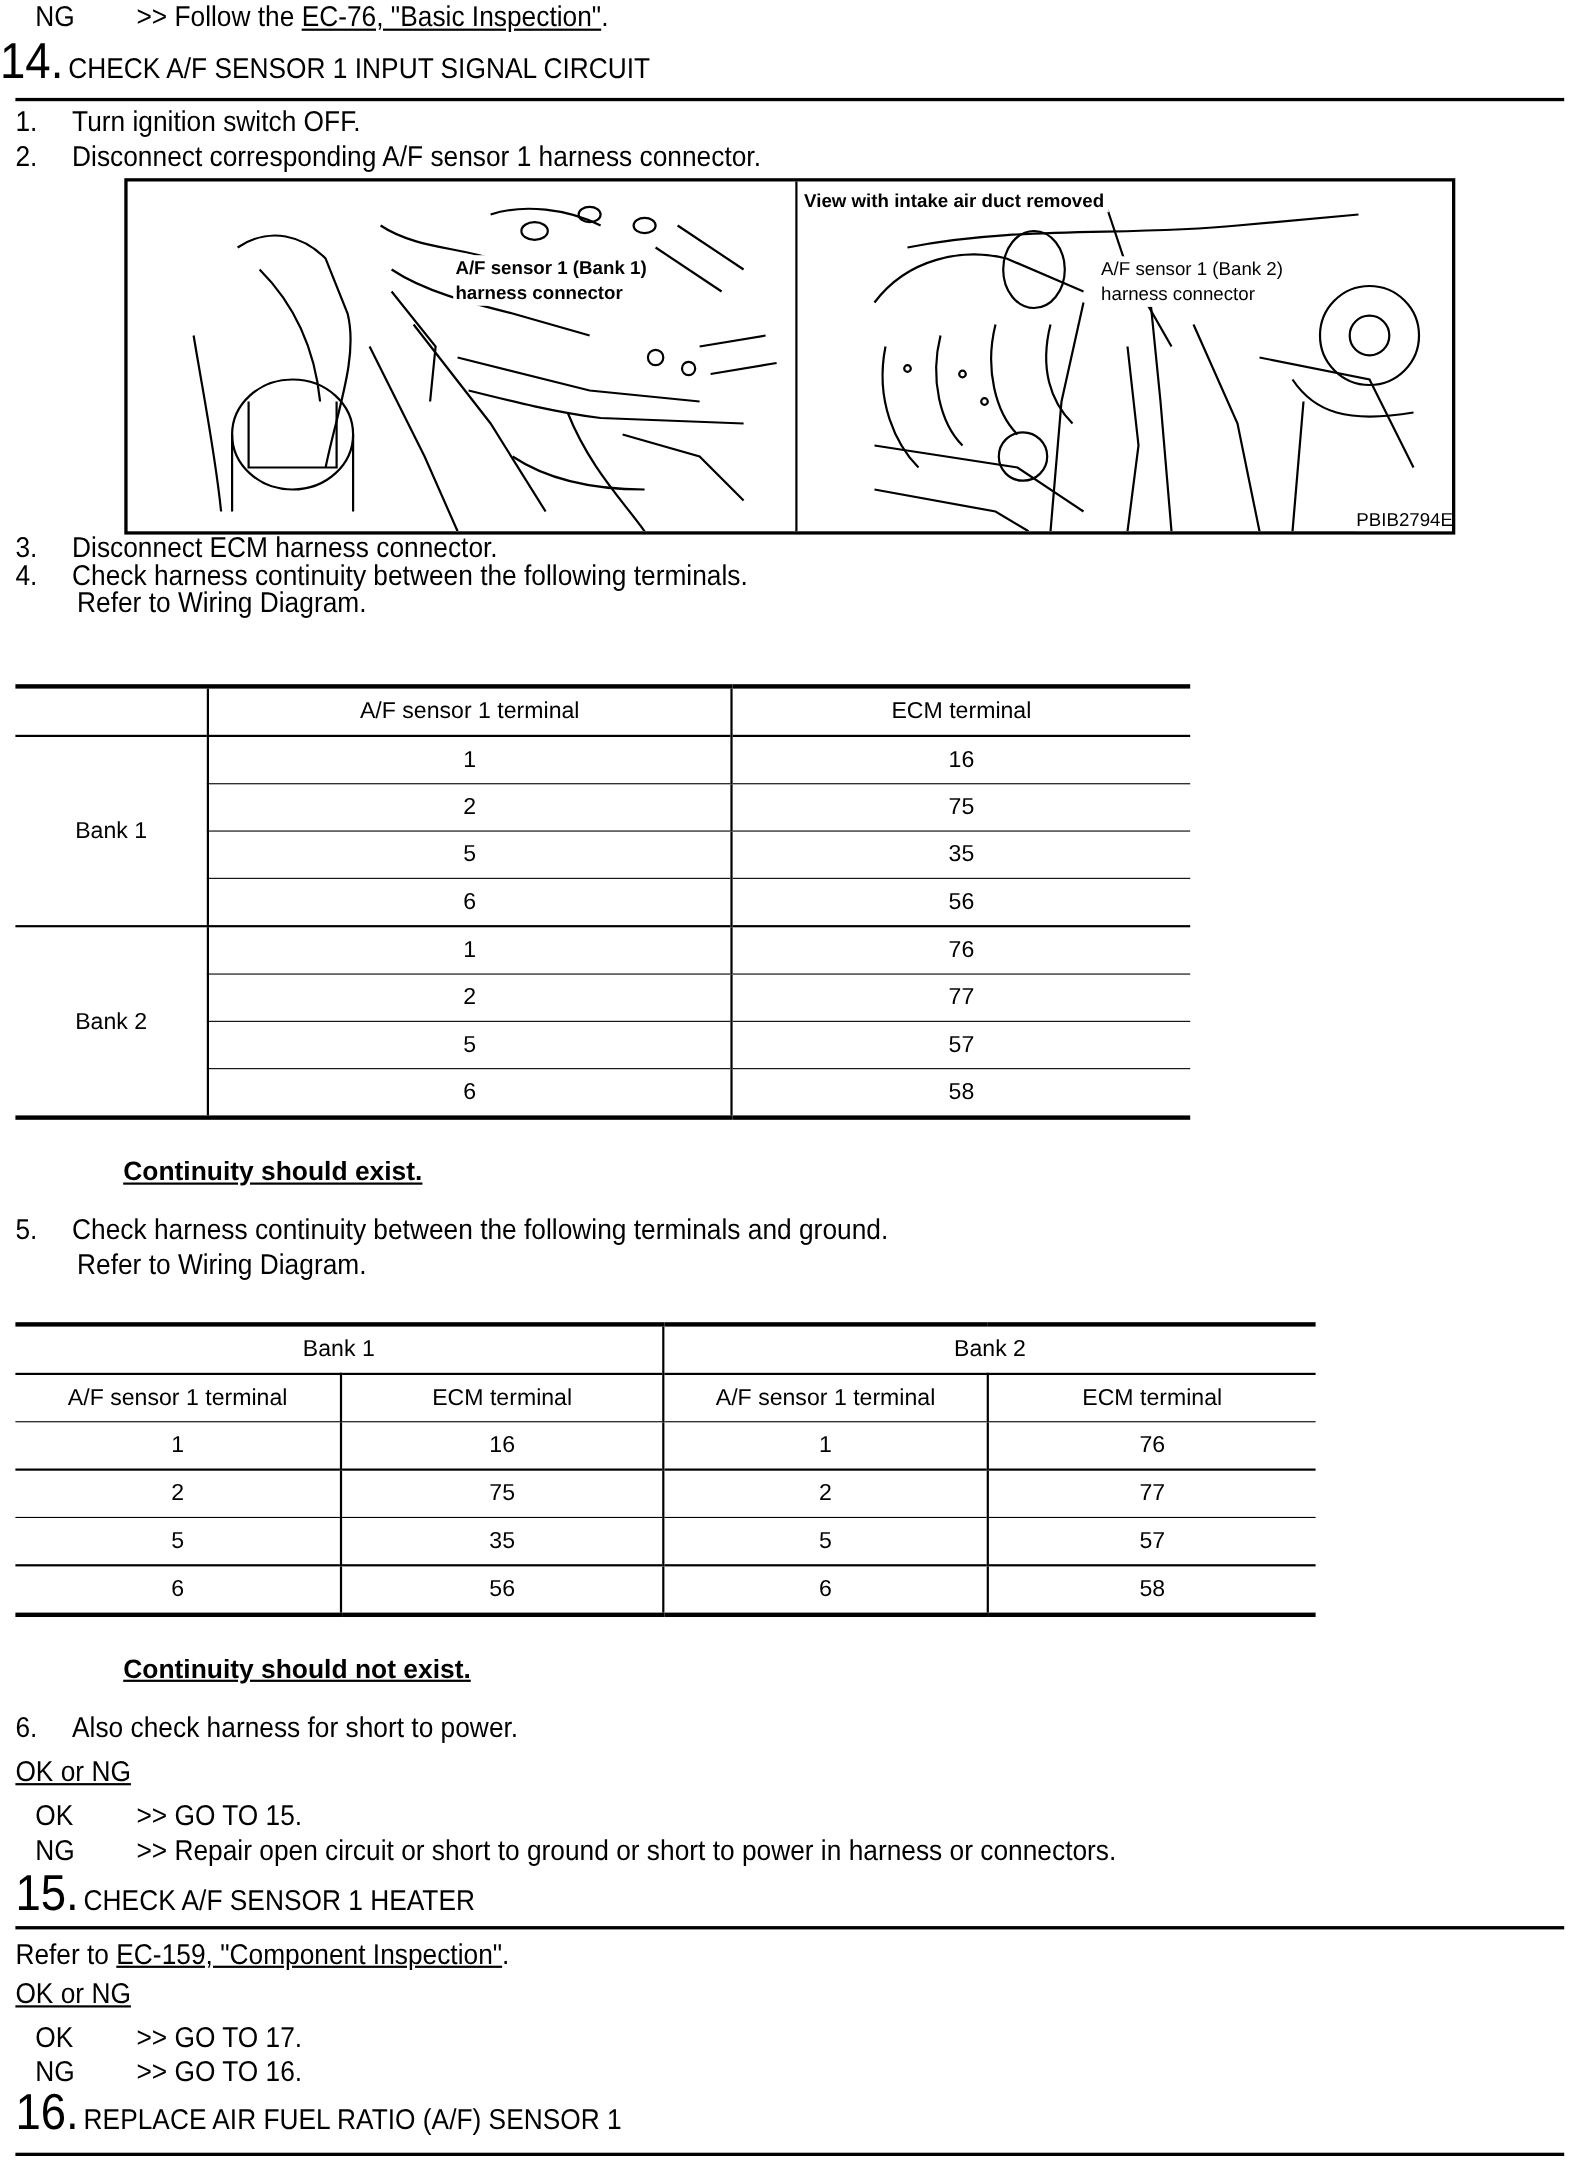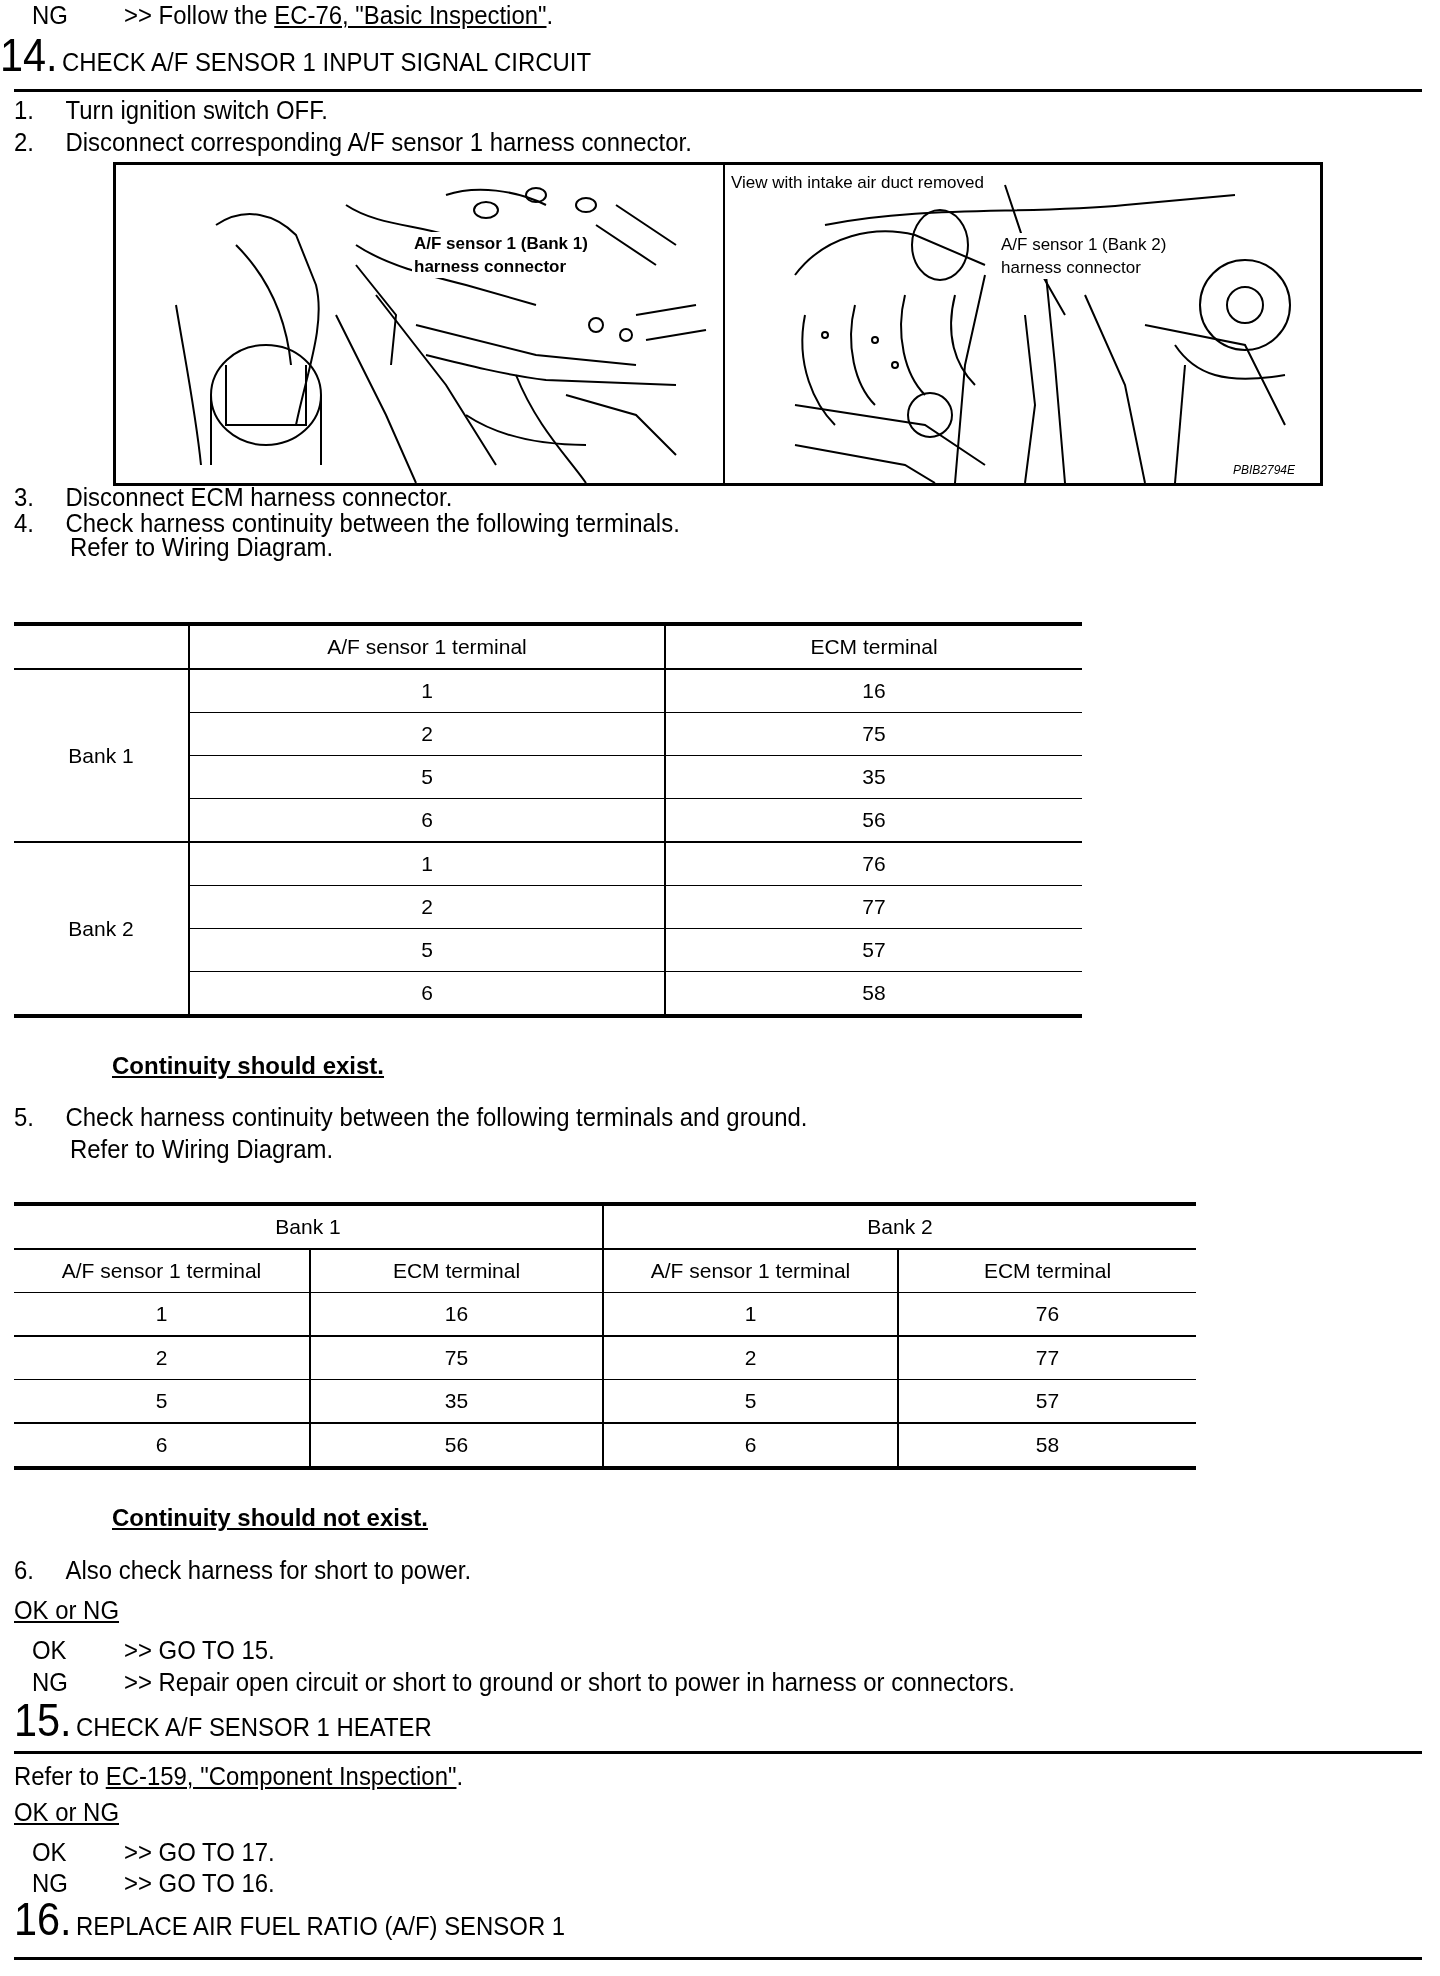--- a/index.html
+++ b/index.html
@@ -15,22 +15,22 @@
   .step-text { font-size:26px; transform:scaleX(0.92); transform-origin:left; display:inline-block; }
   .rule { position:absolute; left:14px; width:1408px; height:3px; background:#000; }
   .bold { font-weight:bold; font-size:24px;text-decoration:underline; }
 
   
   .figure { position:absolute; left:113px; top:162px; width:1204px; height:318px;
             border:3px solid #000; background:#fff; }
   .fig-divider { position:absolute; left:607px; top:0; width:2px; height:100%; background:#000; }
   .fig-panel { position:absolute; top:0; height:100%; overflow:hidden; }
   .fig-label { position:absolute; font-size:17px; line-height:23px; background:#fff; padding:0 2px; white-space:nowrap; }
-  .fig-caption { position:absolute; font-size:17px; font-weight:normal; white-space:nowrap; }
-  .fig-code { position:absolute; font-size:12px; white-space:nowrap;font-style:italic; }
+  .fig-caption { position:absolute; font-size:17px; font-weight:bold; white-space:nowrap; }
+  .fig-code { position:absolute; font-size:17px; white-space:nowrap; }
 
   
   table.spec { position:absolute; border-collapse:collapse; font-size:21px; }
   table.spec td, table.spec th { font-weight:normal; text-align:center; padding:0; height:42px;
       border-top:1px solid #000; border-bottom:1px solid #000; }
   table.spec .vr { border-right:2px solid #000;margin-left:48px; }
   table.spec tr.top td, table.spec tr.top th { border-top:4px solid #000; }
   table.spec tr.bottom td { border-bottom:4px solid #000; }
   table.spec tr.thick td, table.spec tr.thick th { border-top:2px solid #000; }
 </style>

